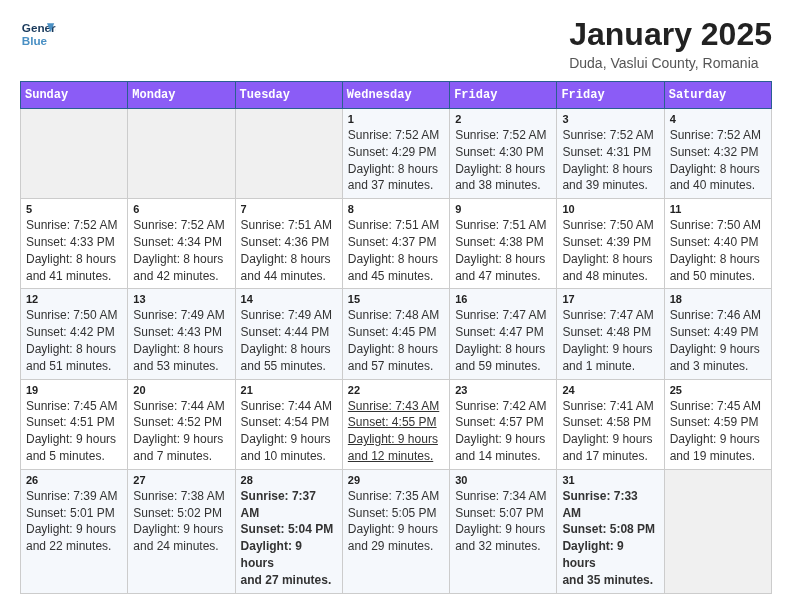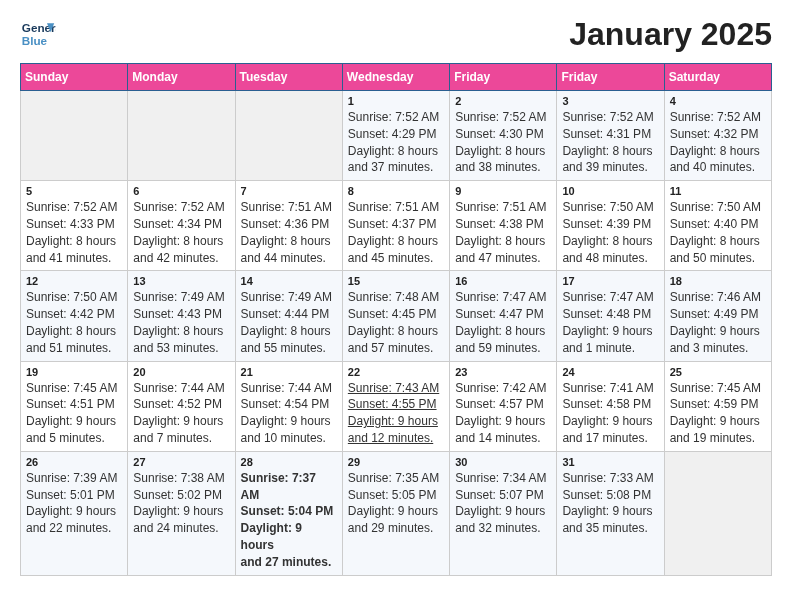--- a/index.html
+++ b/index.html
@@ -41,27 +41,28 @@
       font-size: 14px;
       color: #555;
       margin-top: 2px;
     }
     .calendar {
       width: 100%;
       border-collapse: collapse;
       border: 1px solid #ccc;
     }
     .calendar th {
-      background: #ec4899;
+      background: #8b5cf6;
       color: #fff;
       font-size: 12px;
       font-weight: bold;
       padding: 6px 4px;
       text-align: left;
       border: 1px solid #2a5f91;
+      font-family: Liberation Mono, monospace;
     }
     .calendar td {
       vertical-align: top;
       width: 14.28%;
       padding: 4px 5px;
       border: 1px solid #ccc;
       font-size: 9.5px;
       color: #222;
       background: #fff;
       min-height: 80px;
@@ -95,20 +96,21 @@
   <div class="header">
     <div class="logo">
       <svg class="logo-icon" viewBox="0 0 40 40">
         <text x="2" y="18" font-size="13" font-weight="bold" fill="#1a3a5c">General</text>
         <text x="2" y="32" font-size="13" font-weight="bold" fill="#4a90c4">Blue</text>
         <polygon points="30,8 38,8 34,18" fill="#4a90c4"></polygon>
       </svg>
     </div>
     <div class="title-block">
       <div class="month-title">January 2025</div>
+      <div class="location">Duda, Vaslui County, Romania</div>
     </div>
   </div>
 
   <table class="calendar">
     <thead>
       <tr>
       <th>Sunday</th>
           <th>Monday</th>
           <th>Tuesday</th>
           <th>Wednesday</th>
@@ -335,21 +337,21 @@
           </td>
           <td>
             <span class="day-number">30</span>
             <div class="day-info" style="white-space: pre-line;">Sunrise: 7:34 AM
 Sunset: 5:07 PM
 Daylight: 9 hours
 and 32 minutes.</div>
           </td>
           <td>
             <span class="day-number">31</span>
-            <div class="day-info" style="white-space: pre-line;">Sunrise: 7:33 AM
+            <div class="day-info" style="white-space: pre-line; font-weight: bold;">Sunrise: 7:33 AM
 Sunset: 5:08 PM
 Daylight: 9 hours
 and 35 minutes.</div>
           </td>
           <td class="empty-cell"></td>
         </tr>
       </tbody>
   </table>
 </div>
 

